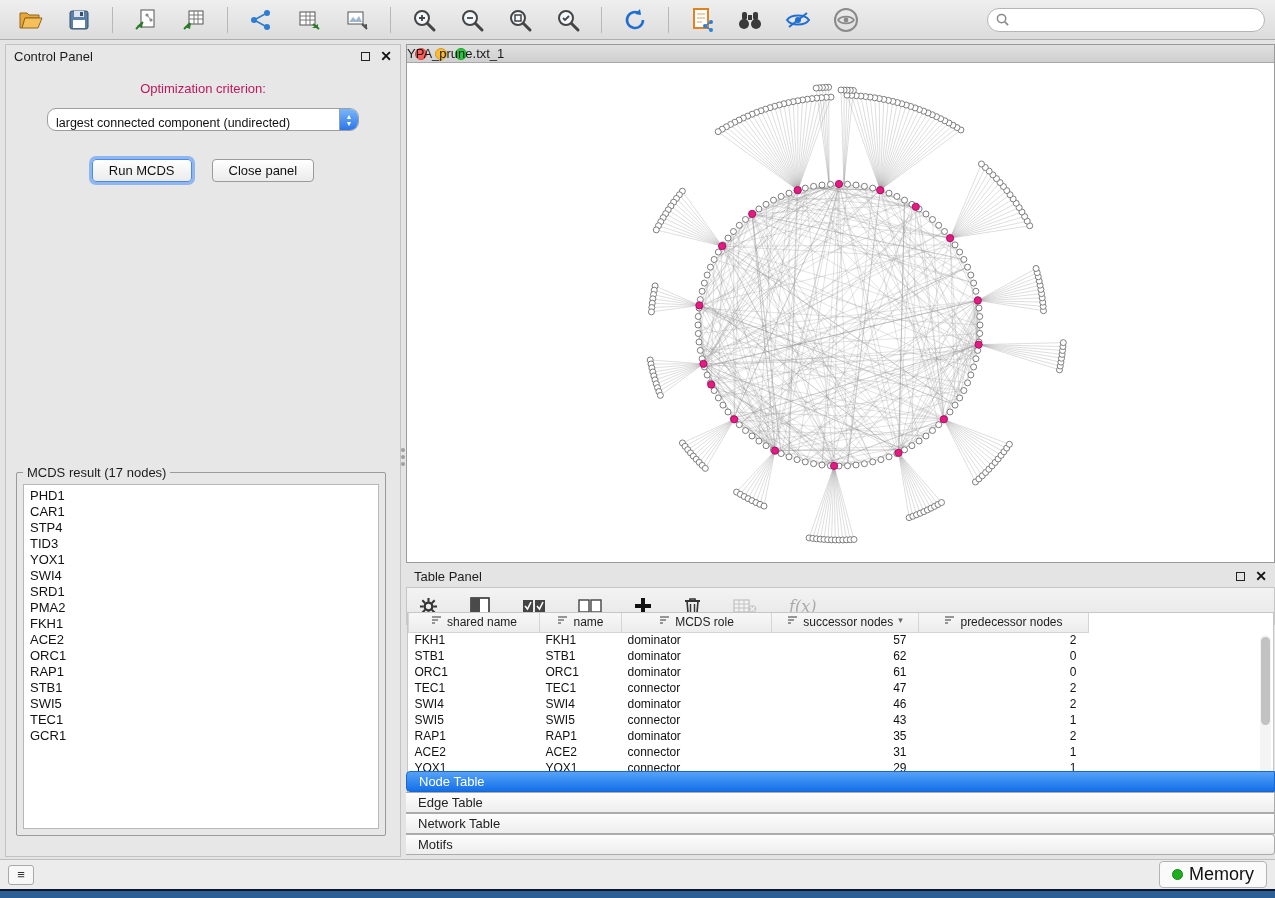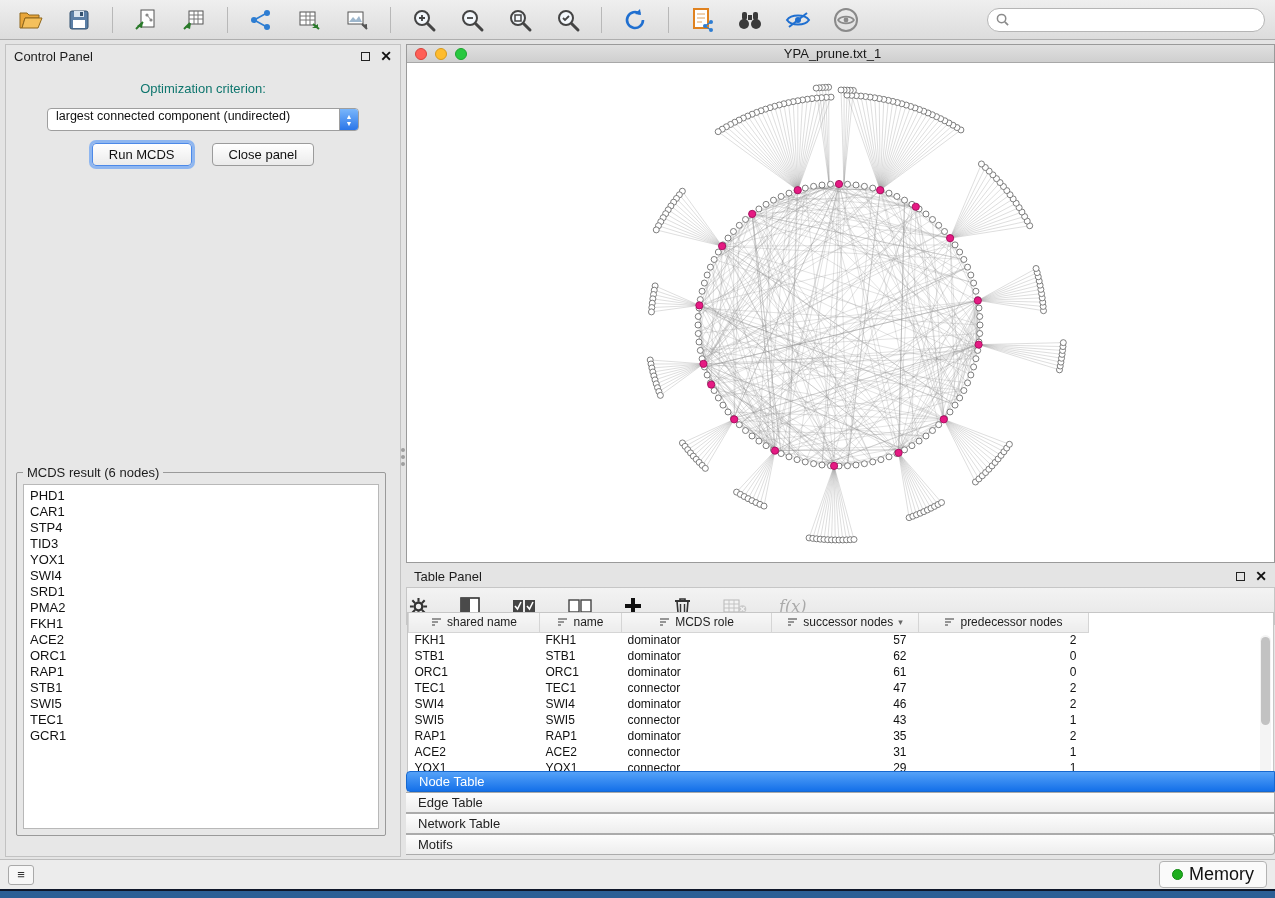--- a/index.html
+++ b/index.html
@@ -20,52 +20,52 @@
   .panel-head{height:22px;display:flex;align-items:center;padding:0 8px;font-size:13px;color:#1c1c1c;}
   .winbtns{margin-left:auto;display:flex;align-items:center;gap:10px;}
   .float-ico{width:9px;height:9px;border:1.5px solid #222;display:inline-block;cursor:pointer;}
   .close-ico{font-size:14px;font-weight:bold;color:#111;cursor:pointer;line-height:10px;}
   .cp-tabs{display:flex;justify-content:center;margin-top:6px;}
   .cp-tab{font-size:13px;padding:3px 12px;border:1px solid #ababab;border-left:none;background:linear-gradient(#fdfdfd,#ededed);cursor:pointer;color:#222;}
   .cp-tab:first-child{border-left:1px solid #ababab;border-radius:4px 0 0 4px;}
   .cp-tab:last-child{border-radius:0 4px 4px 0;}
   .cp-tab.active{background:linear-gradient(#55a2f8,#1470e9);color:#fff;border-color:#1668cf;}
   .cp-body{margin-top:14px;text-align:center;}
-  .opt-label{font-size:13px;color:#0f766e;margin-bottom:11px;}
-  .combo{margin:12px auto;width:312px;height:23px;background:#fff;border:1px solid #9e9e9e;border-radius:4px;display:flex;align-items:flex-start;cursor:pointer;overflow:hidden;}
+  .opt-label{font-size:13px;color:#be185d;margin-bottom:11px;}
+  .combo{margin:12px auto;width:312px;height:23px;background:#fff;border:1px solid #9e9e9e;border-radius:9px;display:flex;align-items:flex-end;cursor:pointer;overflow:hidden;}
   .combo-text{flex:1;font-size:12.5px;text-align:left;padding-left:8px;color:#111;white-space:nowrap;}
   .combo-arrows{width:19px;align-self:stretch;background:linear-gradient(#79b6fb,#2b76e9);color:#fff;font-size:7px;line-height:7px;display:flex;flex-direction:column;align-items:center;justify-content:center;border-left:1px solid #9e9e9e;}
-  .btn-row{margin-top:12px;display:flex;justify-content:center;gap:20px;}
+  .btn-row{margin-top:28px;display:flex;justify-content:center;gap:20px;}
   .macbtn{font-family:"Liberation Sans",sans-serif;font-size:13px;color:#111;background:linear-gradient(#ffffff,#ebebeb);border:1px solid #9b9b9b;border-radius:4px;padding:3px 16px;cursor:pointer;}
   .macbtn.focusring{box-shadow:0 0 0 3px rgba(84,150,246,.6);border-color:#4c89e8;}
   .result-box{position:absolute;left:10px;right:14px;top:420px;bottom:20px;border:1px solid #9a9a9a;border-radius:2px;}
   .result-box legend{font-size:13px;color:#1c1c1c;margin-left:6px;padding:0 4px;}
   .result-list{position:absolute;left:6px;right:6px;top:4px;bottom:6px;background:#fff;border:1px solid #b8b8b8;overflow:hidden;padding:3px 6px;text-align:left;}
   .result-item{font-size:13px;line-height:16px;color:#111;}
 
   
   .right-col{position:absolute;left:406px;top:44px;right:0;bottom:32px;}
   .network-window{position:absolute;top:0;left:0;right:0;height:519px;border:1px solid #9a9a9a;background:#fff;}
   .net-titlebar{height:18px;background:linear-gradient(#e0e0e0,#cfcfcf);border-bottom:1px solid #a8a8a8;display:flex;align-items:center;padding:0 8px;position:relative;}
   .tl{width:12px;height:12px;border-radius:50%;margin-right:8px;cursor:pointer;}
   .tl.red{background:#ff5f57;border:1px solid #d8433c;}
   .tl.yellow{background:#febc2e;border:1px solid #d69a1e;}
   .tl.green{background:#28c840;border:1px solid #1da52f;}
-  .net-title{position:absolute;left:0;right:16px;text-align:center;font-size:13px;color:#1a1a1a;pointer-events:none;}
+  .net-title{position:absolute;left:0;right:16px;text-align:left;font-size:13px;color:#1a1a1a;pointer-events:none;}
   .net-canvas{position:absolute;top:18px;left:0;right:0;bottom:0;background:#fff;overflow:hidden;}
 
   
   .table-panel{position:absolute;top:521px;left:0;right:0;bottom:0;background:#e4e4e4;}
-  .tp-toolbar{height:38px;margin-top:0;background:linear-gradient(#f3f3f3,#e6e6e6);border:1px solid #c6c6c6;display:flex;align-items:center;gap:32px;padding-left:2px;}
+  .tp-toolbar{height:38px;margin-top:0;background:linear-gradient(#f3f3f3,#e6e6e6);border:1px solid #c6c6c6;display:flex;align-items:center;gap:32px;padding-left:12px;}
   .tp-ico{background:none;border:none;cursor:pointer;display:flex;align-items:center;justify-content:center;}
   .fx{font-family:"DejaVu Serif",serif;font-style:italic;font-size:16px;color:#a9a9a9;}
   .tp-tablewrap{position:absolute;top:47px;left:1px;right:1px;bottom:24px;background:#fff;border:1px solid #c6c6c6;overflow:hidden;}
   table.nodetable{border-collapse:collapse;width:100%;table-layout:fixed;}
   table.nodetable th{height:19px;background:linear-gradient(#f7f7f7,#ececec);border:1px solid #d5d5d5;border-top:none;font-size:12px;font-weight:normal;color:#222;cursor:pointer;}
-  table.nodetable th .hwrap{display:flex;align-items:center;justify-content:center;gap:5px;}
+  table.nodetable th .hwrap{display:flex;align-items:flex-start;justify-content:center;gap:5px;}
   table.nodetable th.filler{background:#fff;border:none;cursor:default;}
   table.nodetable td{height:16px;font-size:12px;color:#111;padding:0 6px;white-space:nowrap;overflow:hidden;}
   table.nodetable td.num{text-align:right;padding-right:12px;}
   .caret{color:#666;font-size:9px;}
   .vscroll{position:absolute;top:22px;right:2px;width:11px;bottom:2px;background:#f4f4f4;border-radius:6px;}
   .vthumb{position:absolute;top:2px;left:1px;width:9px;height:88px;background:#c2c2c2;border-radius:5px;}
   .tp-tabs{position:absolute;bottom:2px;left:0;right:0;display:flex;justify-content:center;flex-direction:column;}
   .tp-tab{font-size:13px;padding:2px 12px;border:1px solid #ababab;border-left:none;background:linear-gradient(#fdfdfd,#ededed);cursor:pointer;color:#222;}
   .tp-tab:first-child{border-left:1px solid #ababab;border-radius:4px 0 0 4px;}
   .tp-tab:last-child{border-radius:0 4px 4px 0;}
@@ -238,21 +238,21 @@
             <span>▲</span>
             <span>▼</span>
           </span>
       </div>
       <div class="btn-row">
         <button class="macbtn focusring">Run MCDS</button>
         <button class="macbtn">Close panel</button>
       </div>
     </div>
     <fieldset class="result-box">
-      <legend>MCDS result (6 nodes)</legend>
+      <legend>MCDS result (17 nodes)</legend>
       <div class="result-list">
           <div class="result-item">PHD1</div>
           <div class="result-item">CAR1</div>
           <div class="result-item">STP4</div>
           <div class="result-item">TID3</div>
           <div class="result-item">YOX1</div>
           <div class="result-item">SWI4</div>
           <div class="result-item">SRD1</div>
           <div class="result-item">PMA2</div>
           <div class="result-item">FKH1</div>

